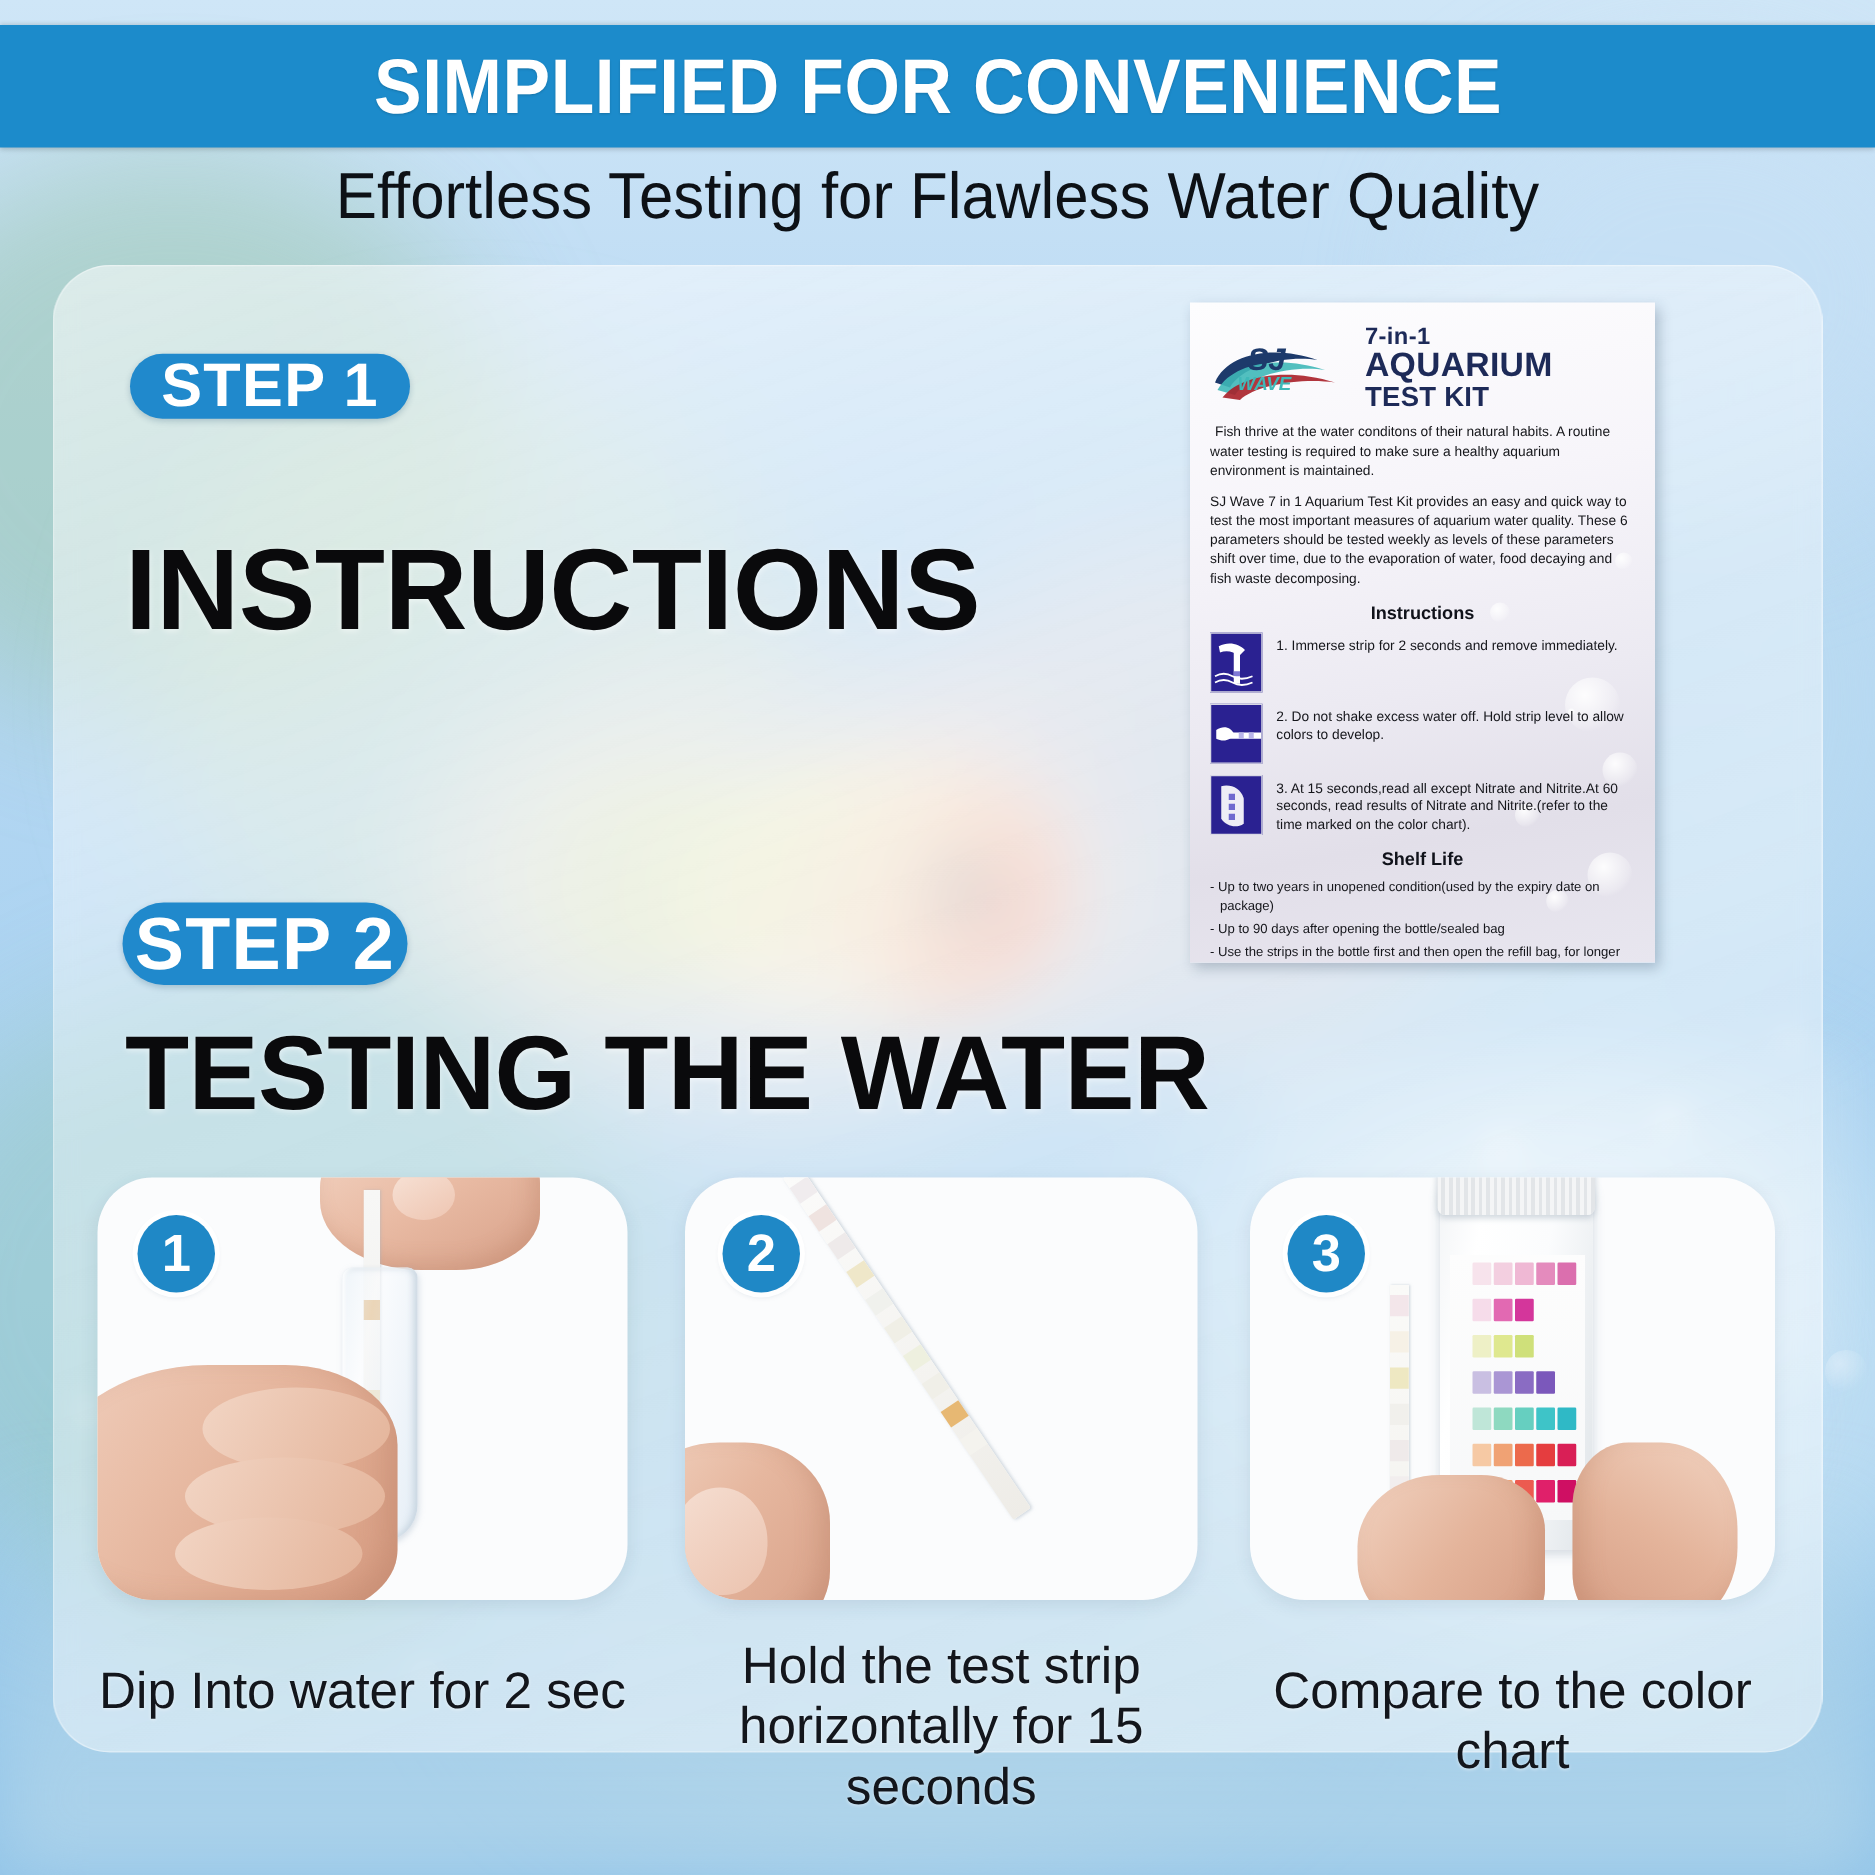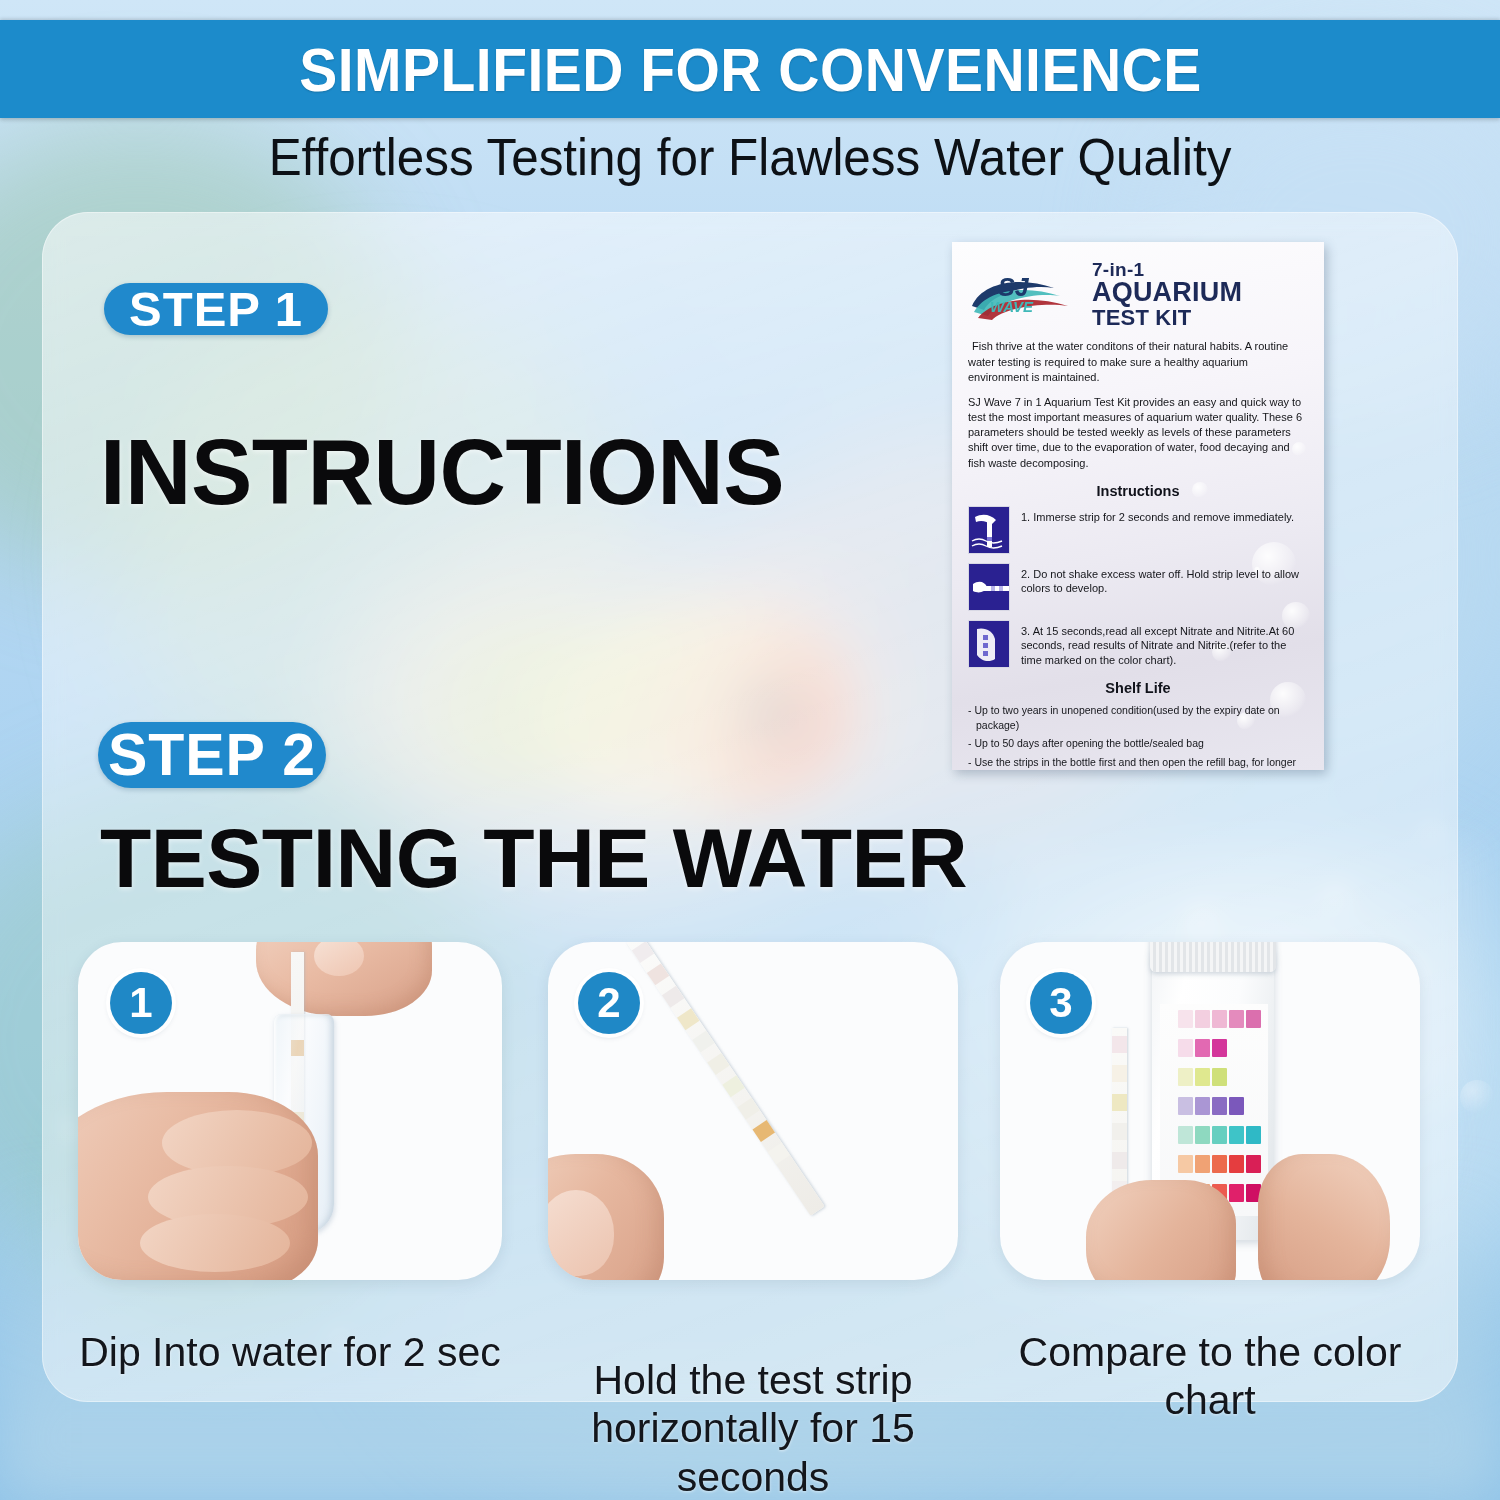--- a/index.html
+++ b/index.html
@@ -175,21 +175,21 @@
   #num2 { left:578px;  top:972px; }
   #num3 { left:1030px; top:972px; }
 
   .caption {
     position:absolute; z-index:6; text-align:center;
     color:#13161c; font-size:41px; line-height:1.18;
     font-family:"Liberation Sans", sans-serif; font-weight:400;
     text-shadow:0 1px 3px rgba(255,255,255,.55);
   }
   #cap1 { left:78px;  top:1328px; width:424px; }
-  #cap2 { left:528px; top:1308px; width:450px;margin-top:48px; }
+  #cap2 { left:528px; top:1308px; width:450px; }
   #cap3 { left:995px; top:1328px; width:430px; }
 
   
   .ph { position:absolute; inset:0; }
   .vial-glass {
     position:absolute; left:196px; top:72px; width:60px; height:220px;
     border-radius:8px 8px 30px 30px;
     background:linear-gradient(100deg,rgba(236,243,248,.85),rgba(252,253,255,.55) 30%,rgba(226,236,245,.9));
     box-shadow:inset 2px 0 3px rgba(255,255,255,.9), inset -3px 0 6px rgba(190,205,218,.8), 1px 2px 5px rgba(150,170,190,.35);
   }
@@ -393,21 +393,21 @@
     </div>
     <div class="ins-text">
       <span>3.</span>
       <span>At 15 seconds,read all except Nitrate and Nitrite.At 60 seconds, read results of Nitrate and Nitrite.(refer to the time marked on the color chart).</span>
     </div>
   </div>
 
   <div class="sheet-h">Shelf Life</div>
   <ul class="shelf-list">
     <li>- Up to two years in unopened condition(used by the expiry date on package)</li>
-    <li>- Up to 50 days after opening the bottle/sealed bag</li>
+    <li>- Up to 90 days after opening the bottle/sealed bag</li>
     <li>- Use the strips in the bottle first and then open the refill bag, for longer use.</li>
   </ul>
 <div class="sbub" style="left: 300px; top: 300px; width: 44px; height: 44px;"></div>
     <div class="sbub" style="left: 330px; top: 360px; width: 28px; height: 28px;"></div>
     <div class="sbub" style="left: 260px; top: 400px; width: 20px; height: 20px;"></div>
     <div class="sbub" style="left: 318px; top: 440px; width: 36px; height: 36px;"></div>
     <div class="sbub" style="left: 285px; top: 470px; width: 18px; height: 18px;"></div>
     <div class="sbub" style="left: 240px; top: 240px; width: 16px; height: 16px;"></div>
     <div class="sbub" style="left: 340px; top: 200px; width: 14px; height: 14px;"></div>
   </div>

